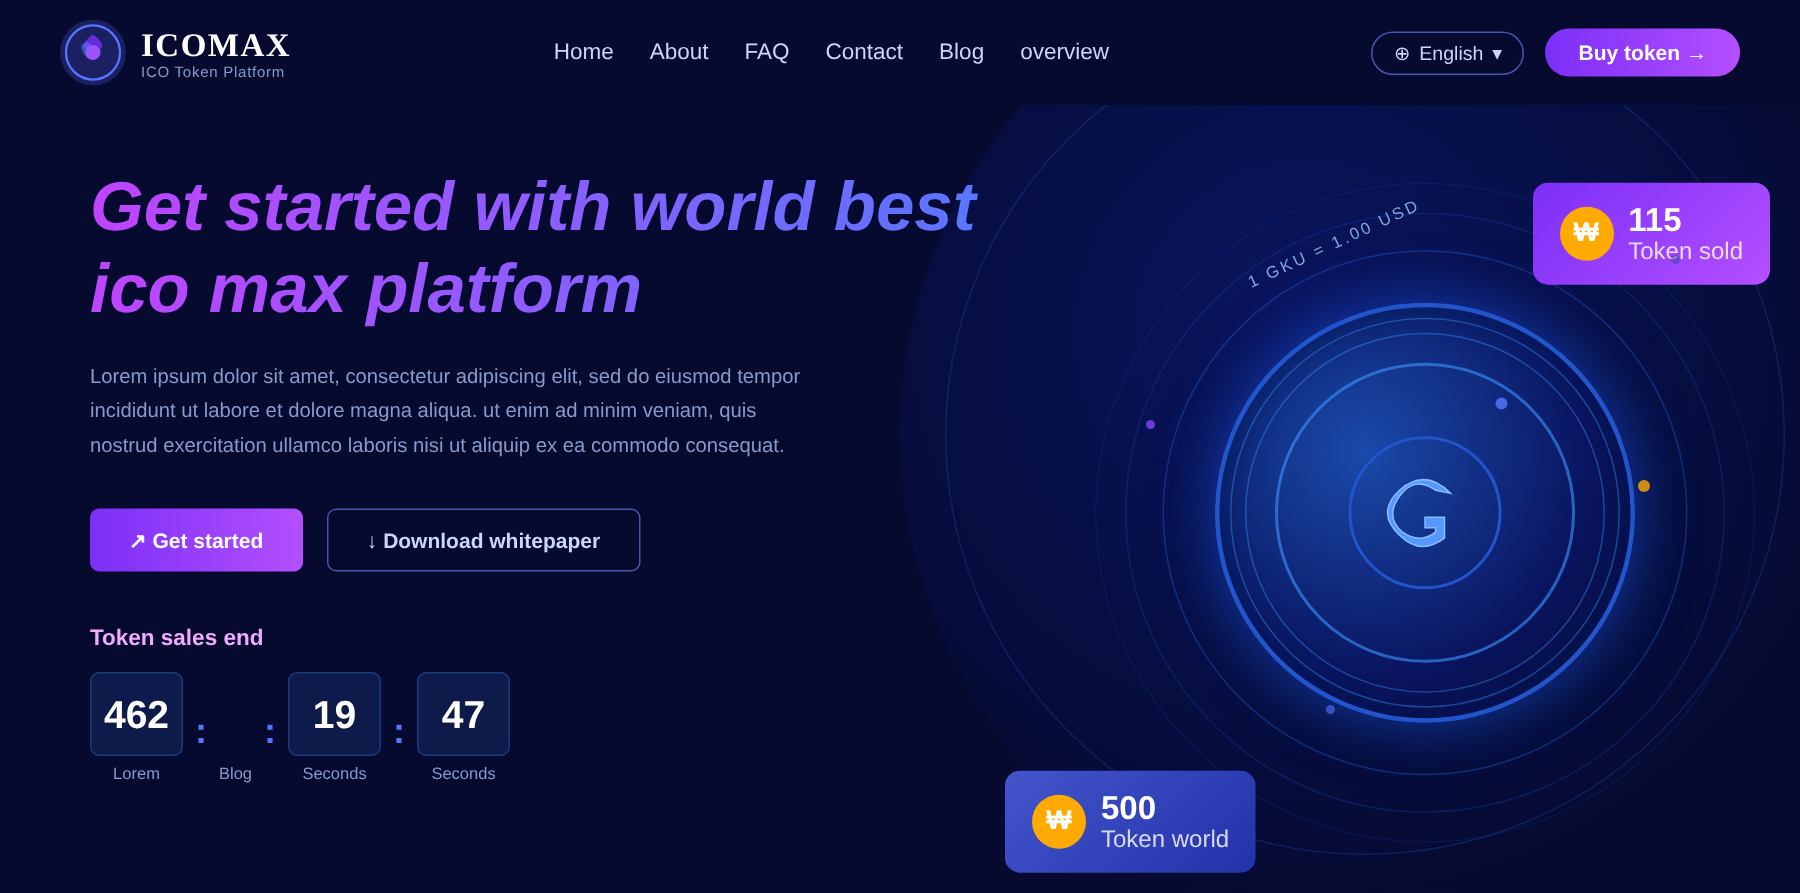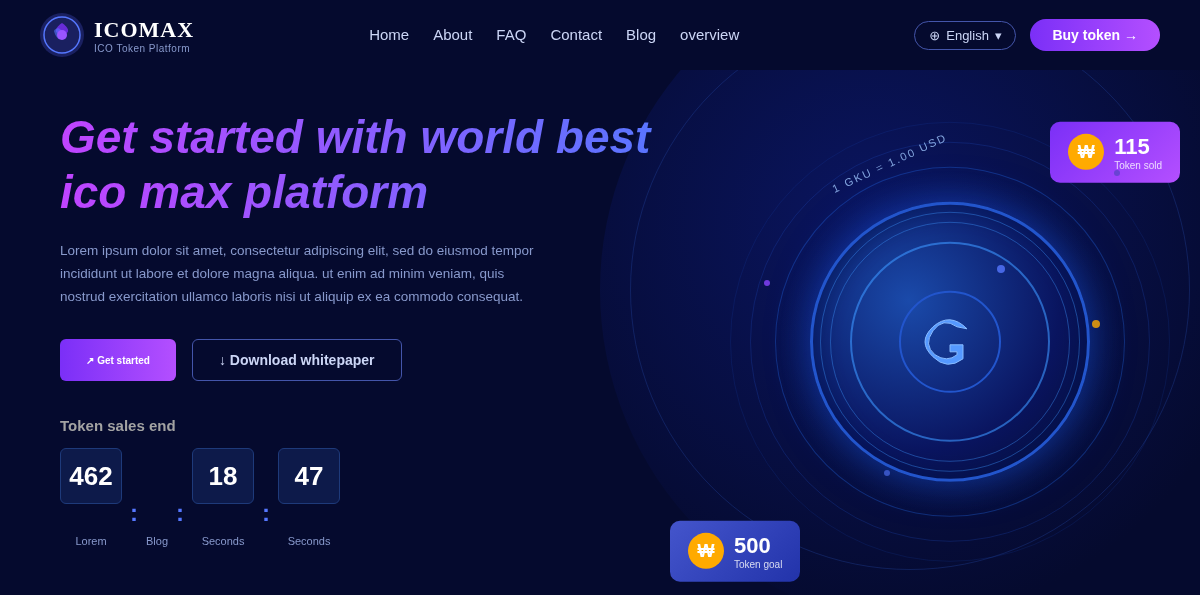--- a/index.html
+++ b/index.html
@@ -160,21 +160,21 @@
       gap: 16px;
       margin-bottom: 36px;
     }
 
     .btn-get-started {
       background: linear-gradient(90deg, #7b2ff7, #b44fff);
       border: none;
       border-radius: 6px;
       padding: 4px 26px;
       color: #fff;
-      font-size: 10px;
+      font-size: 14px;
       font-weight: 600;
       cursor: pointer;
       display: flex;
       align-items: center;
       gap: 6px;
     }
 
     .btn-download {
       background: transparent;
       border: 1.5px solid #4455aa;
@@ -190,36 +190,35 @@
     }
 
     
     .token-sales {
       margin-top: 8px;
     }
 
     .token-sales-label {
       font-size: 15px;
       font-weight: 600;
-      color: #a3a3a3;
+      color: #f0abfc;
       margin-bottom: 14px;
       margin-top: 32px;
     }
 
     .countdown {
       display: flex;
       align-items: flex-end;
       gap: 6px;
     }
 
     .countdown-item {
       display: flex;
       flex-direction: column;
       align-items: center;
-      gap: 25px;
     }
 
     .countdown-box {
       background: #0d1a4a;
       border: 1px solid #1e3a7a;
       border-radius: 6px;
       width: 62px;
       height: 56px;
       display: flex;
       align-items: center;
@@ -361,21 +360,21 @@
       color: #fff;
     }
 
     .token-info-number {
       font-size: 22px;
       font-weight: 800;
       color: #fff;
     }
 
     .token-info-label {
-      font-size: 10px;
+      font-size: 16px;
       color: rgba(255,255,255,0.8);
     }
 
     
     .price-arc {
       position: absolute;
       top: 8%;
       left: 22%;
       font-size: 11px;
       color: rgba(160,200,255,0.8);
@@ -464,21 +463,21 @@
 
         <div class="countdown-sep">:</div>
 
         <div class="countdown-item">
           <div class="countdown-label">Blog</div>
         </div>
 
         <div class="countdown-sep">:</div>
 
         <div class="countdown-item">
-          <div class="countdown-box">18</div>
+          <div class="countdown-box">19</div>
           <div class="countdown-label">Seconds</div>
         </div>
 
         <div class="countdown-sep">:</div>
 
         <div class="countdown-item">
           <div class="countdown-box">47</div>
           <div class="countdown-label">Seconds</div>
         </div>
 
@@ -513,20 +512,20 @@
         <div>
           <div class="token-info-number">115</div>
           <div class="token-info-label">Token sold</div>
         </div>
       </div>
 
       <div class="token-card token-card-goal">
         <div class="token-icon">₩</div>
         <div>
           <div class="token-info-number">500</div>
-          <div class="token-info-label">Token goal</div>
+          <div class="token-info-label">Token world</div>
         </div>
       </div>
 
     </div>
   </div>
 
 </section>
 
 </body></html>

